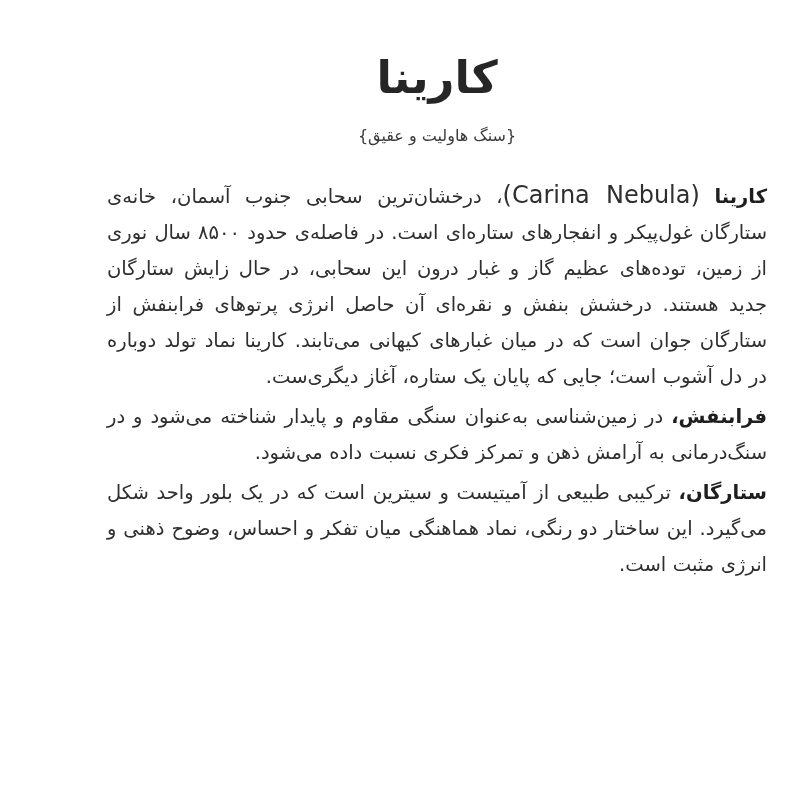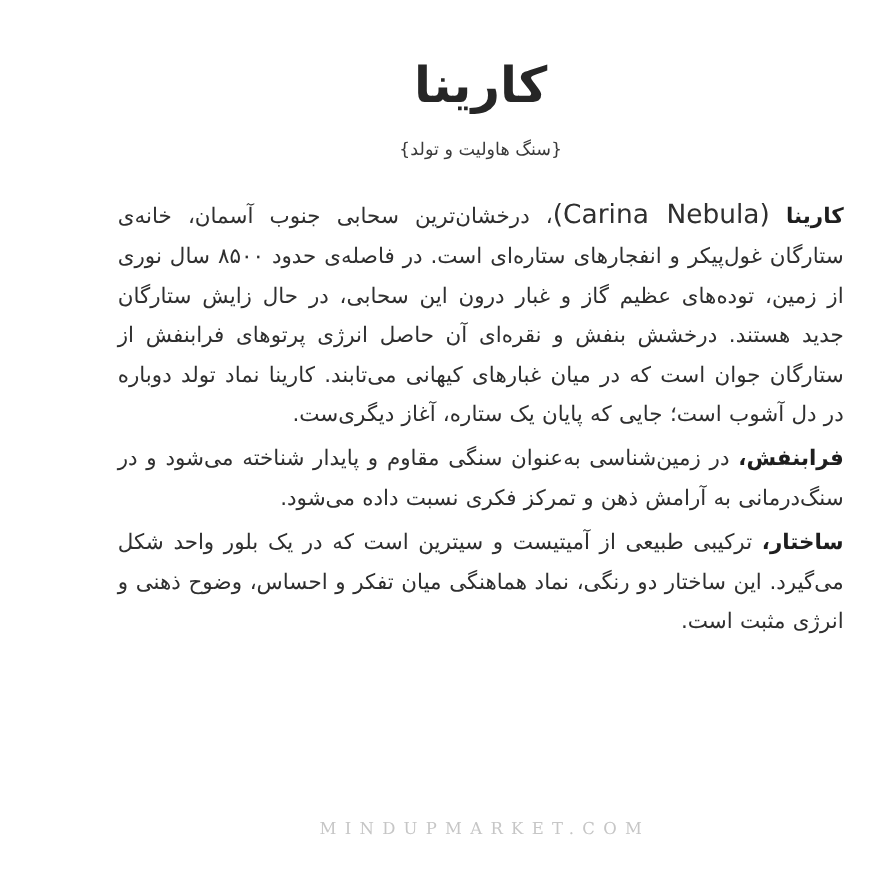--- a/index.html
+++ b/index.html
@@ -106,29 +106,26 @@
     white-space: nowrap;
   }
 </style>
 </head>
 <body>
 
 <div class="page">
 
   <h1 class="page-title">کارینا</h1>
 
-  <p class="page-subtitle">{سنگ هاولیت و تولد}</p>
+  <p class="page-subtitle">{سنگ هاولیت و عقیق}</p>
 
   <div class="body-copy">
 
     <p class="para"><span class="lead-term">کارینا</span><span>&nbsp;</span><span class="latin-name">(Carina Nebula)</span><span>، درخشان‌ترین سحابی جنوب آسمان، خانه‌ی ستارگان غول‌پیکر و انفجارهای ستاره‌ای است. در فاصله‌ی حدود ۸۵۰۰ سال نوری از زمین، توده‌های عظیم گاز و غبار درون این سحابی، در حال زایش ستارگان جدید هستند. درخشش بنفش و نقره‌ای آن حاصل انرژی پرتوهای فرابنفش از ستارگان جوان است که در میان غبارهای کیهانی می‌تابند. کارینا نماد تولد دوباره در دل آشوب است؛ جایی که پایان یک ستاره، آغاز دیگری‌ست.</span></p>
 
     <p class="para"><span class="lead-term">فرابنفش،</span><span> در زمین‌شناسی به‌عنوان سنگی مقاوم و پایدار شناخته می‌شود و در سنگ‌درمانی به آرامش ذهن و تمرکز فکری نسبت داده می‌شود.</span></p>
 
-    <p class="para"><span class="lead-term">ساختار،</span><span> ترکیبی طبیعی از آمیتیست و سیترین است که در یک بلور واحد شکل می‌گیرد. این ساختار دو رنگی، نماد هماهنگی میان تفکر و احساس، وضوح ذهنی و انرژی مثبت است.</span></p>
+    <p class="para"><span class="lead-term">ستارگان،</span><span> ترکیبی طبیعی از آمیتیست و سیترین است که در یک بلور واحد شکل می‌گیرد. این ساختار دو رنگی، نماد هماهنگی میان تفکر و احساس، وضوح ذهنی و انرژی مثبت است.</span></p>
 
   </div>
 
-  <div class="site-footer">
-    <span class="footer-wordmark">MINDUPMARKET.COM</span>
-  </div>
 
 </div>
 
 </body></html>

